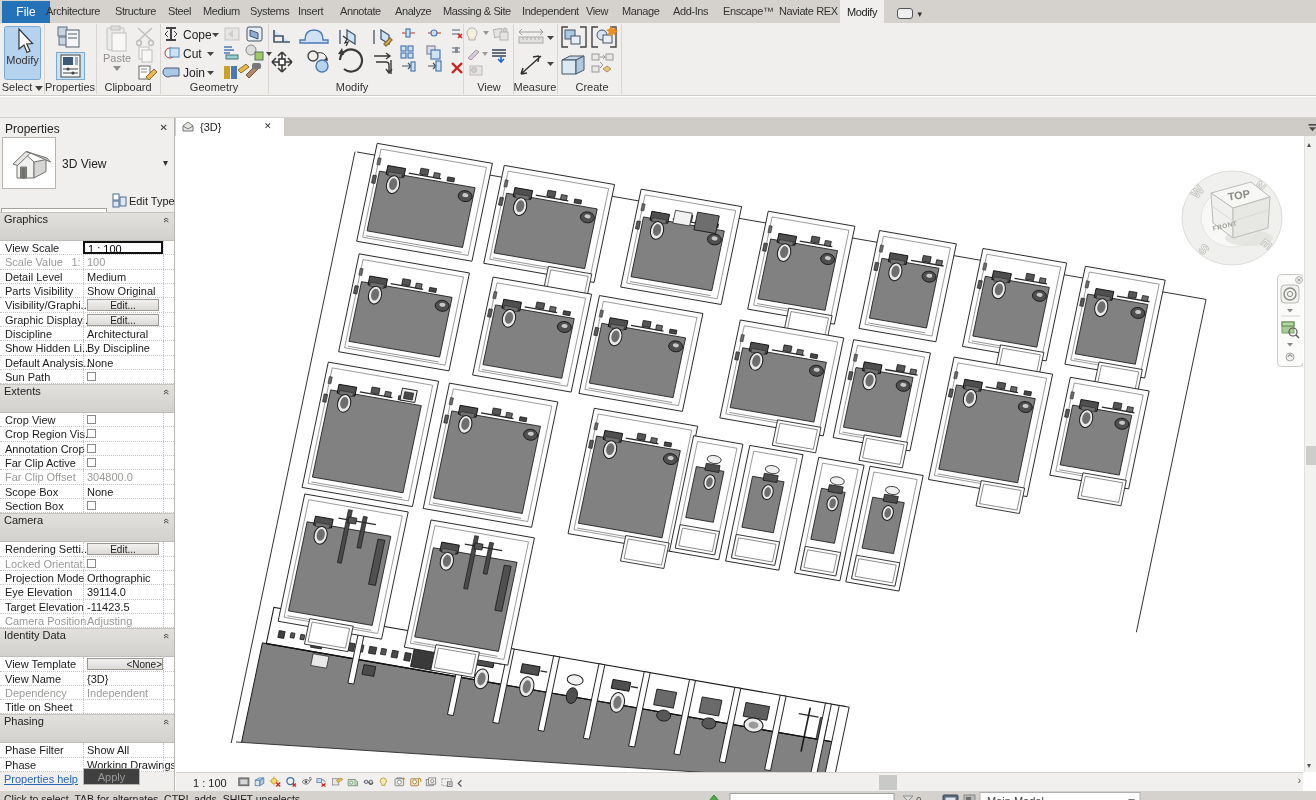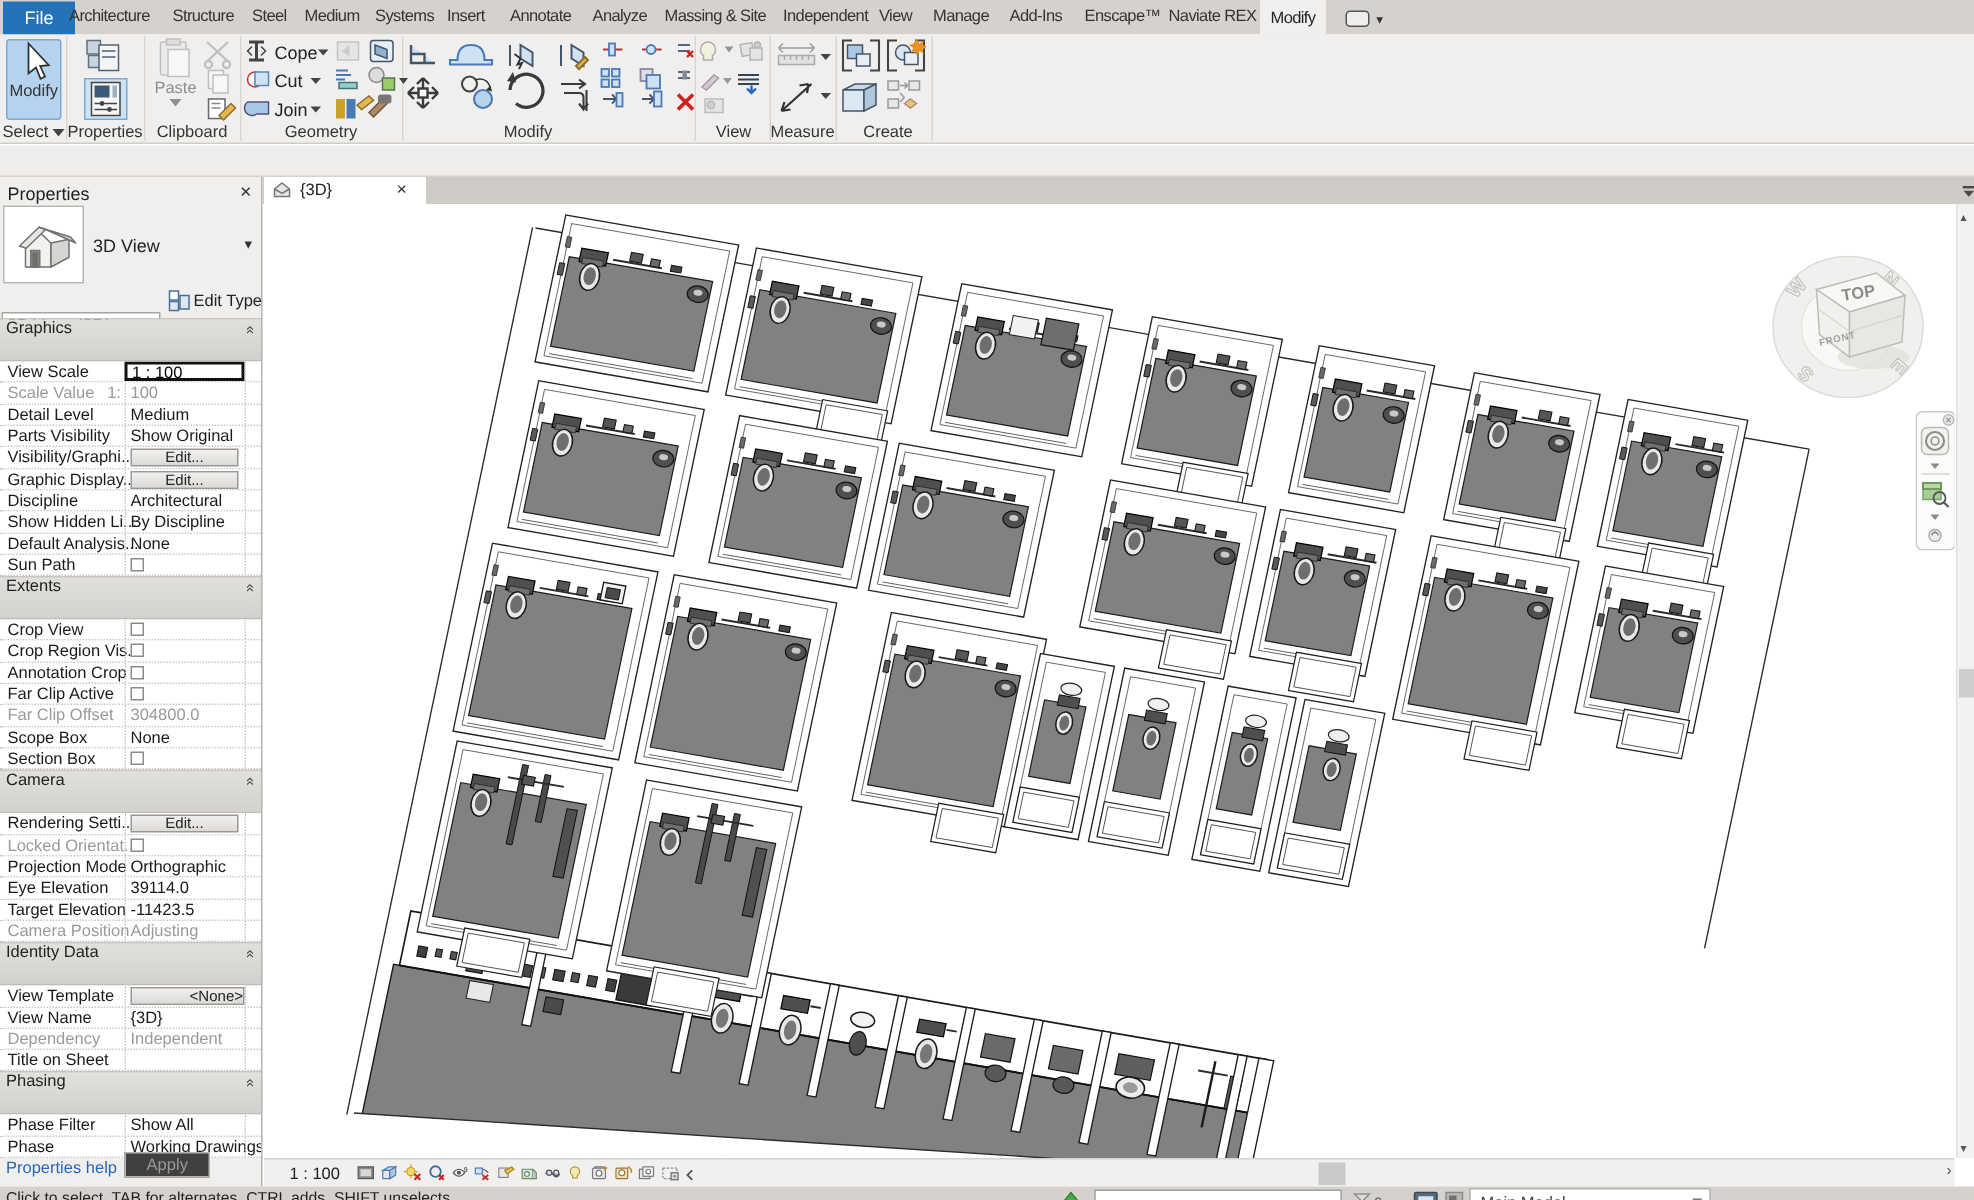--- a/index.html
+++ b/index.html
@@ -30,21 +30,21 @@
 .row{position:relative;height:14.32px;background:#fff;border-bottom:1px dotted #c9c7c4;white-space:nowrap;overflow:hidden}
 .row::after{content:"";position:absolute;left:163px;top:0;height:100%;border-left:1px dotted #c9c7c4}
 .lbl{position:absolute;left:5px;top:1px;color:#1a1a1a}
 .ldis{position:absolute;left:5px;top:1px;color:#9a9a98}
 .cell{position:absolute;left:83px;top:0;width:80px;height:100%;border-left:1px dotted #c9c7c4;padding:1px 0 0 3px}
 .vdis{color:#9a9a98}.vtxt{color:#1a1a1a}
 .vsel{border:2px solid #111;padding-top:0}
 .cb{display:inline-block;width:9px;height:9px;border:1px solid #8a8a88;background:#fff;margin-top:1px}
 .ebtn{display:inline-block;width:72px;height:12px;background:linear-gradient(#f2f1f0,#dcdad7);border:1px solid #9a9794;text-align:center;font-size:10px;color:#222;line-height:11px}
 .ebtnw{display:inline-block;width:76px;height:12px;background:linear-gradient(#f2f1f0,#dcdad7);border:1px solid #9a9794;text-align:right;font-size:10px;color:#222;line-height:11px}
-.phelp{position:absolute;left:4px;top:655px;color:#2a66b8;font-size:11px}
+.phelp{position:absolute;left:4px;top:655px;color:#2a66b8;text-decoration:underline;font-size:11px}
 .applyb{position:absolute;left:83px;top:650px;width:57px;height:17px;background:#404040;border:1px solid #b8b5b1;color:#9a9a98;text-align:center;font-size:11px;line-height:16px}
 .viewtabs{position:absolute;left:175px;top:118px;width:1141px;height:18px;background:#cfccc8}
 .vtab{position:absolute;left:1px;top:0;width:108px;height:18px;background:#fff;font-size:11px;color:#222}
 .vtabtxt{position:absolute;left:24px;top:3px}
 .vx{position:absolute;left:88px;top:3px;font-size:9px;color:#333}
 .canvas{position:absolute;left:176px;top:136px;width:1127px;height:636px;background:#fff;overflow:hidden}
 .vcube{position:absolute;left:1005px;top:30px}
 .navbar{position:absolute;left:1101px;top:138px}
 .vscroll{position:absolute;left:1304px;top:136px;width:12px;height:636px;background:#f2f2f0;border-left:1px solid #e0e0de}
 .vthumb{position:absolute;left:1px;top:310px;width:10px;height:19px;background:#cdcdcb}

